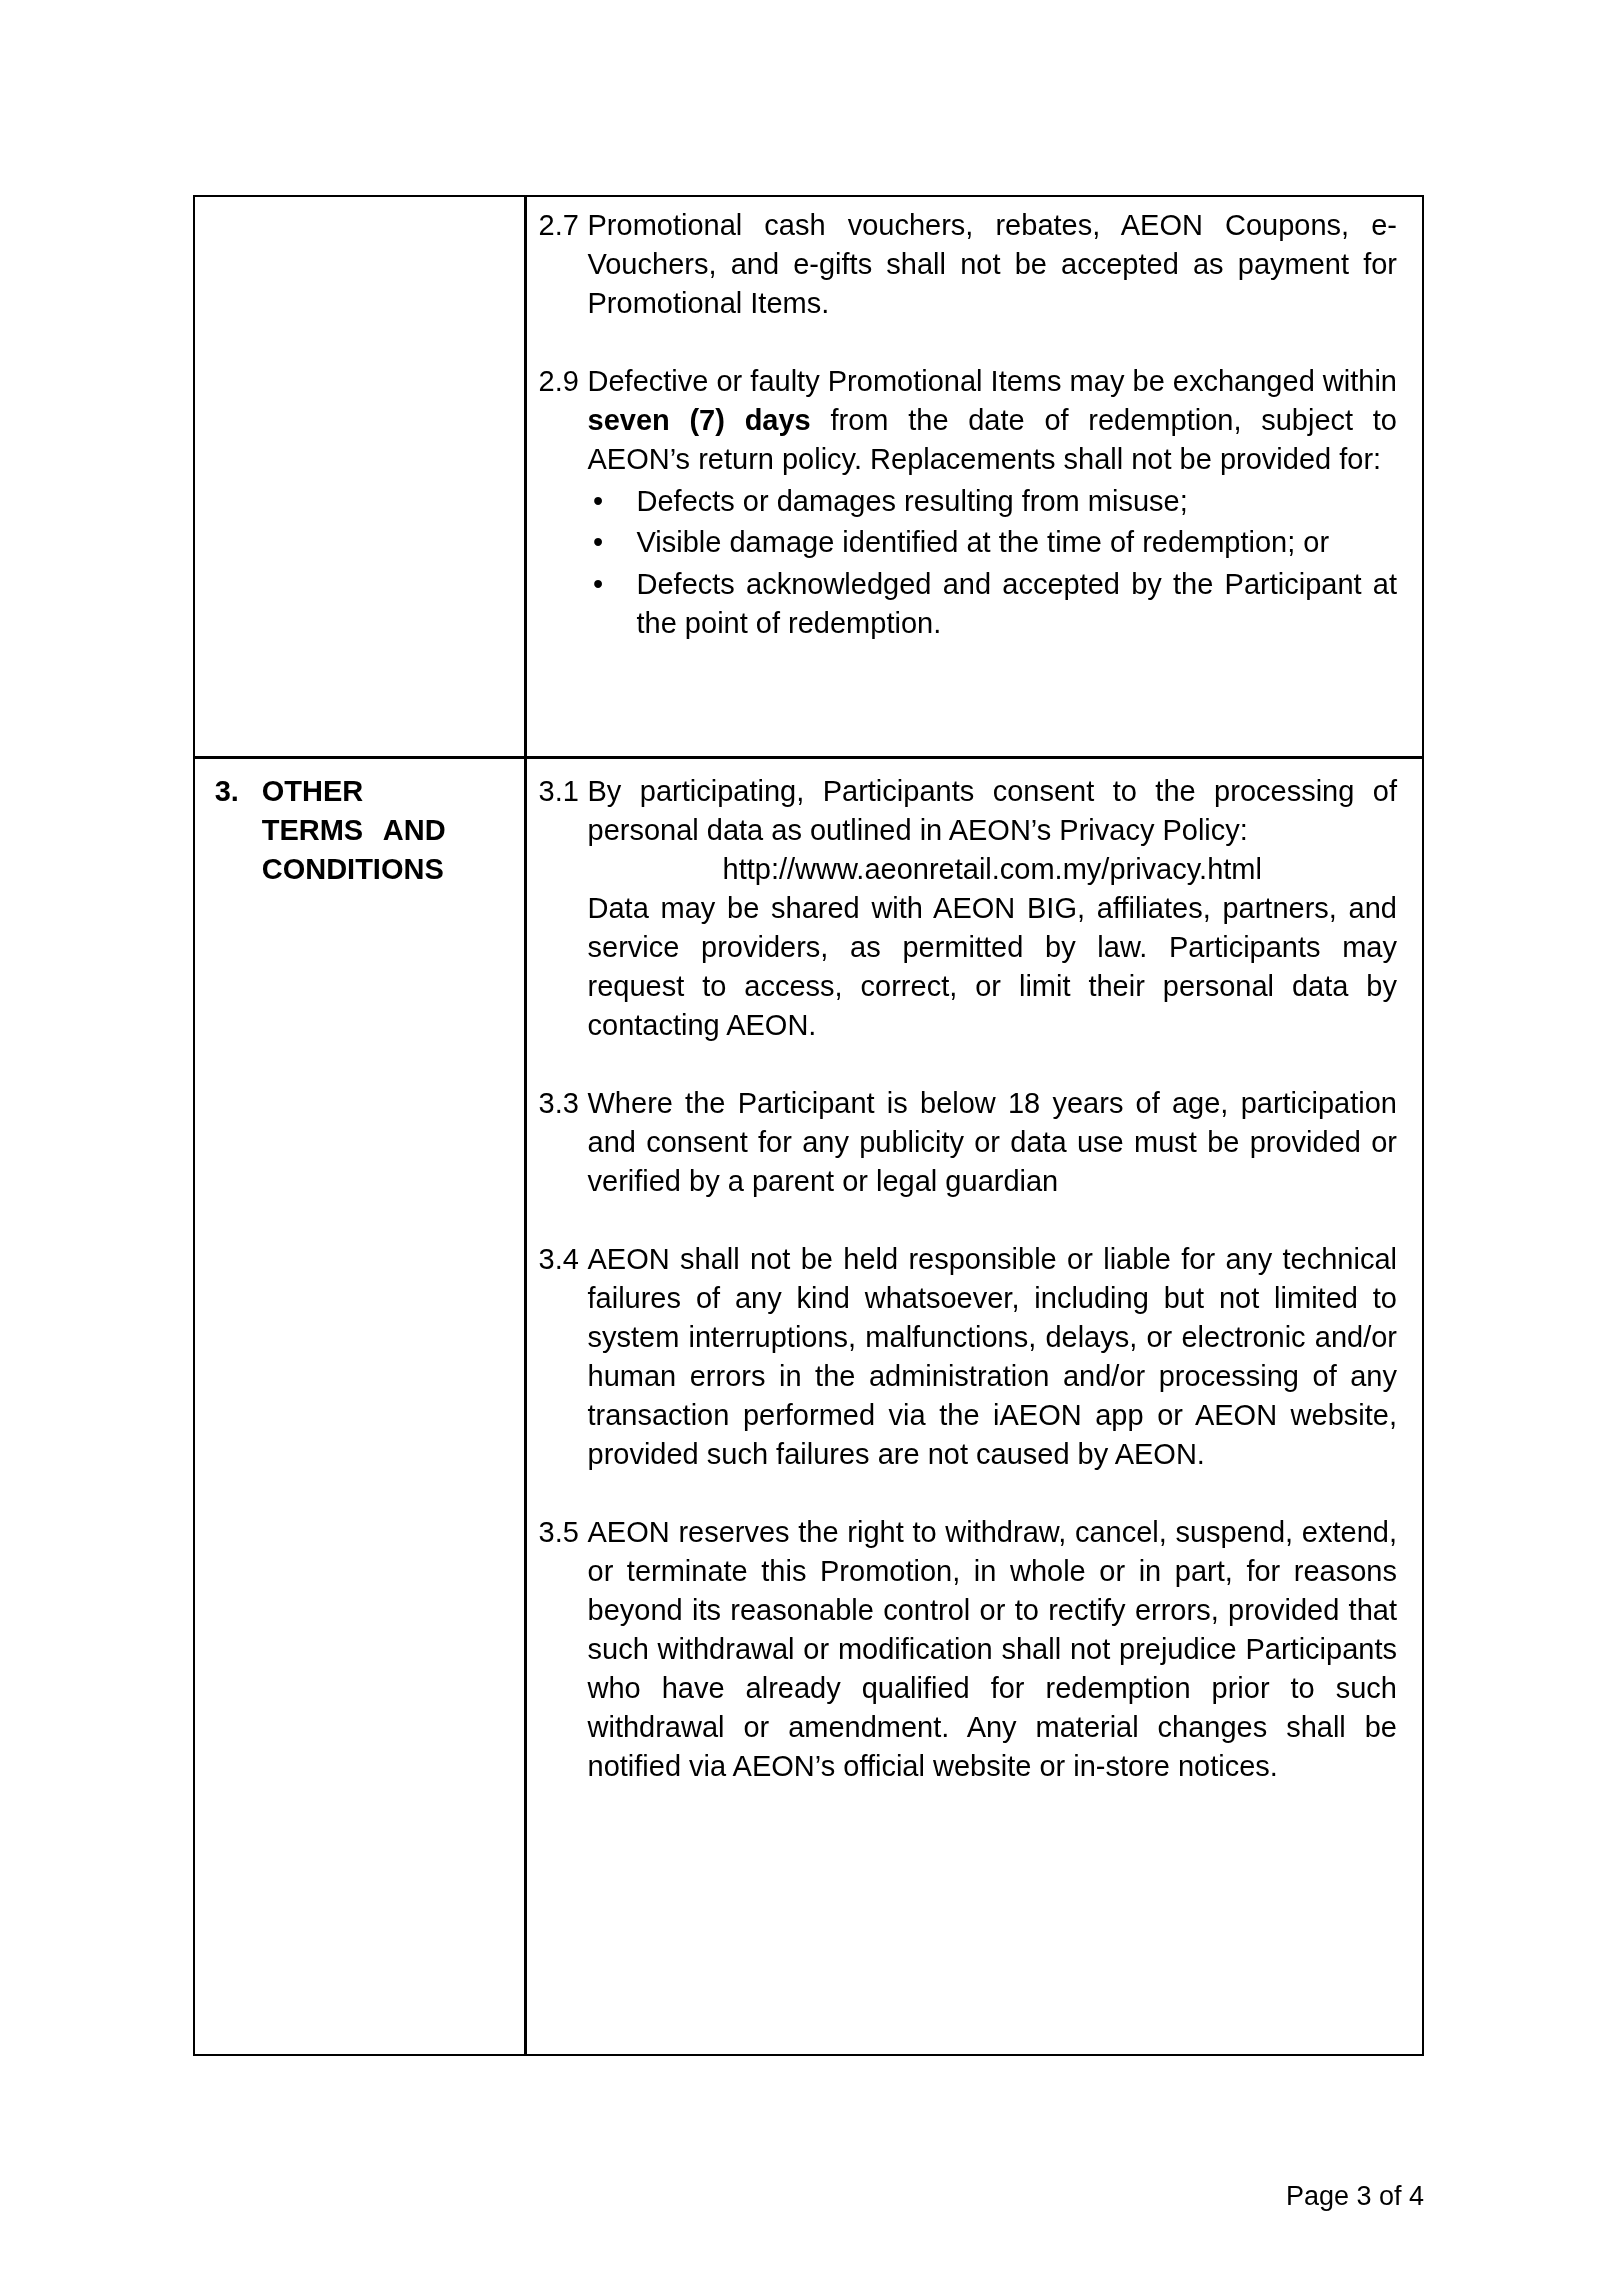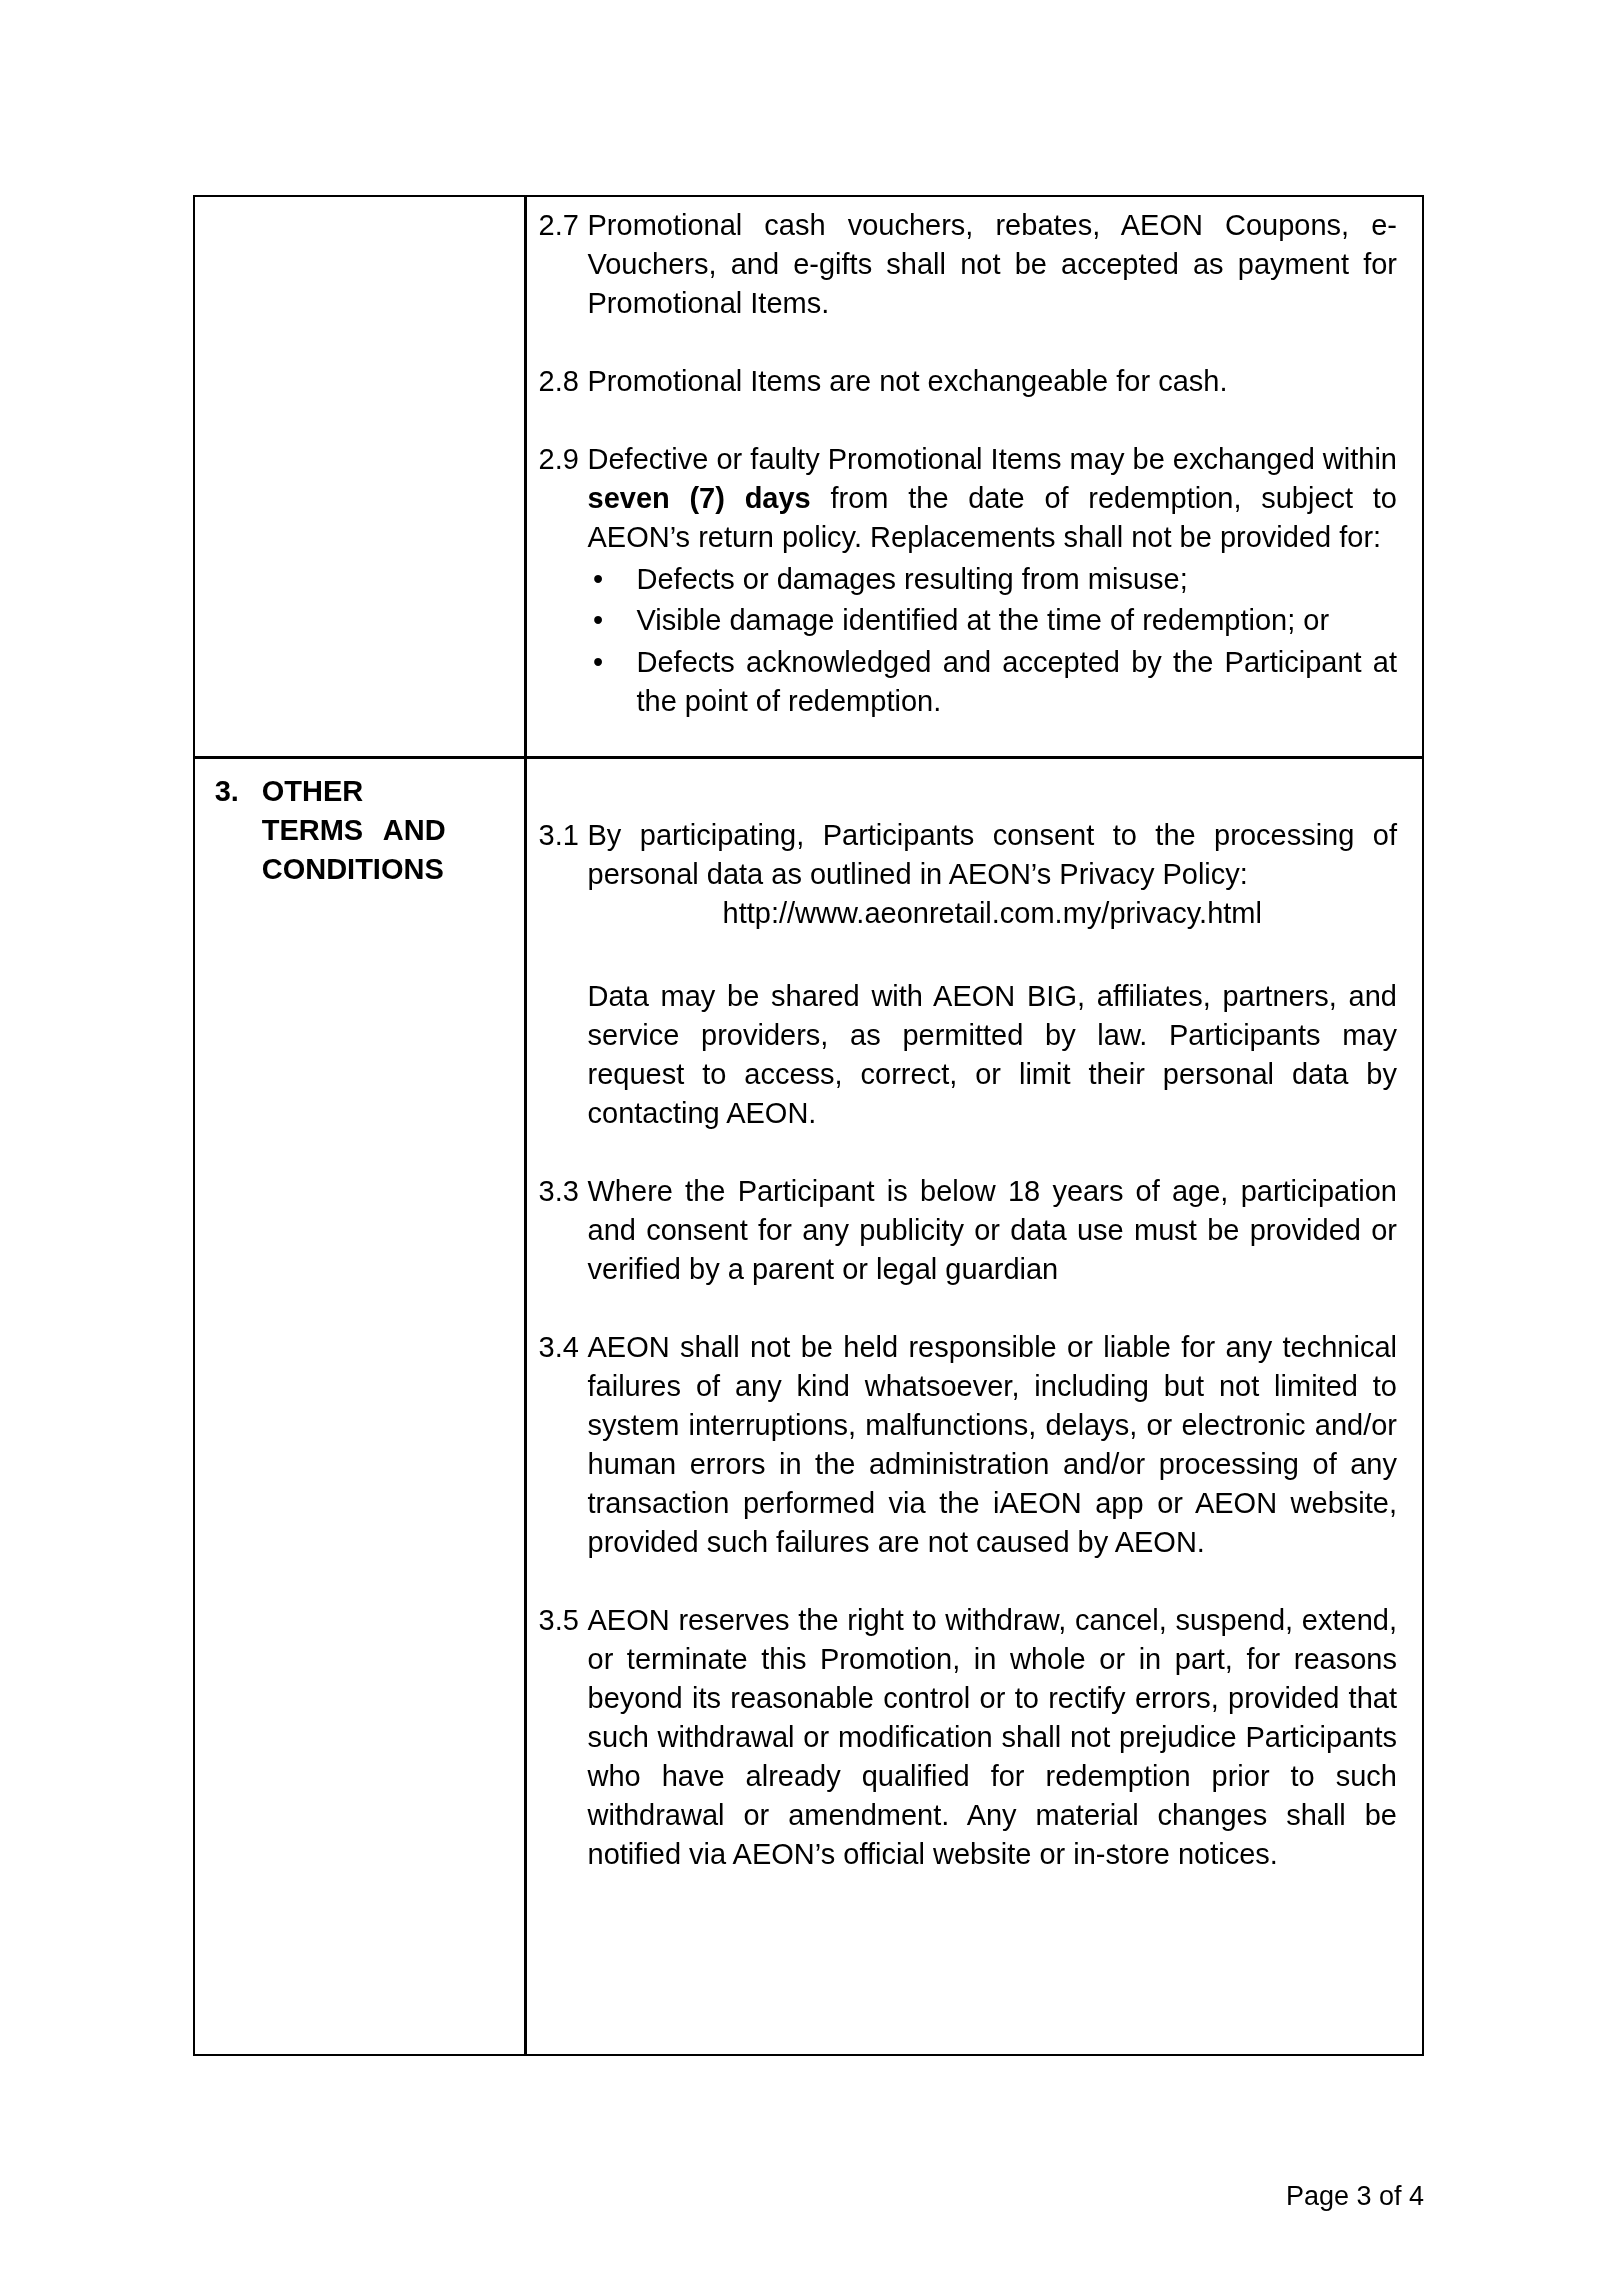--- a/index.html
+++ b/index.html
@@ -38,21 +38,21 @@
     padding-left:49px;
     margin:0 0 39px 0;
     text-align:justify;
   }
   .clause-no {
     position:absolute; left:0; top:0;
     text-align:center;
   }
   .bold { font-weight:bold; }
 
-  .sub { display:block; text-align:justify;margin-top:44px; }
+  .sub { display:block; text-align:justify; }
   .sub-line { display:block; text-align:center; }
 
   .bullets { margin-top:0; }
   .bullet {
     position:relative;
     padding-left:49px;
     margin-top:2.7px;
     text-align:justify;
   }
   .bullet-glyph {
@@ -82,24 +82,20 @@
 
   <div class="cell cell-r1-left"></div>
 
   <div class="cell cell-r1-right">
 
     <div class="clause">
       <span class="clause-no">2.7</span>
       <span>Promotional cash vouchers, rebates, AEON Coupons, e-Vouchers, and e-gifts shall not be accepted as payment for Promotional Items.</span>
     </div>
 
-    <div class="clause">
-      <span class="clause-no">2.8</span>
-      <span>Promotional Items are not exchangeable for cash.</span>
-    </div>
 
     <div class="clause">
       <span class="clause-no">2.9</span>
       <span>Defective or faulty Promotional Items may be exchanged within </span><span class="bold">seven (7) days</span><span> from the date of redemption, subject to AEON’s return policy. Replacements shall not be provided for:</span>
       <div class="bullets">
         <div class="bullet">
           <span class="bullet-glyph">•</span>
           <span>Defects or damages resulting from misuse;</span>
         </div>
         <div class="bullet">

